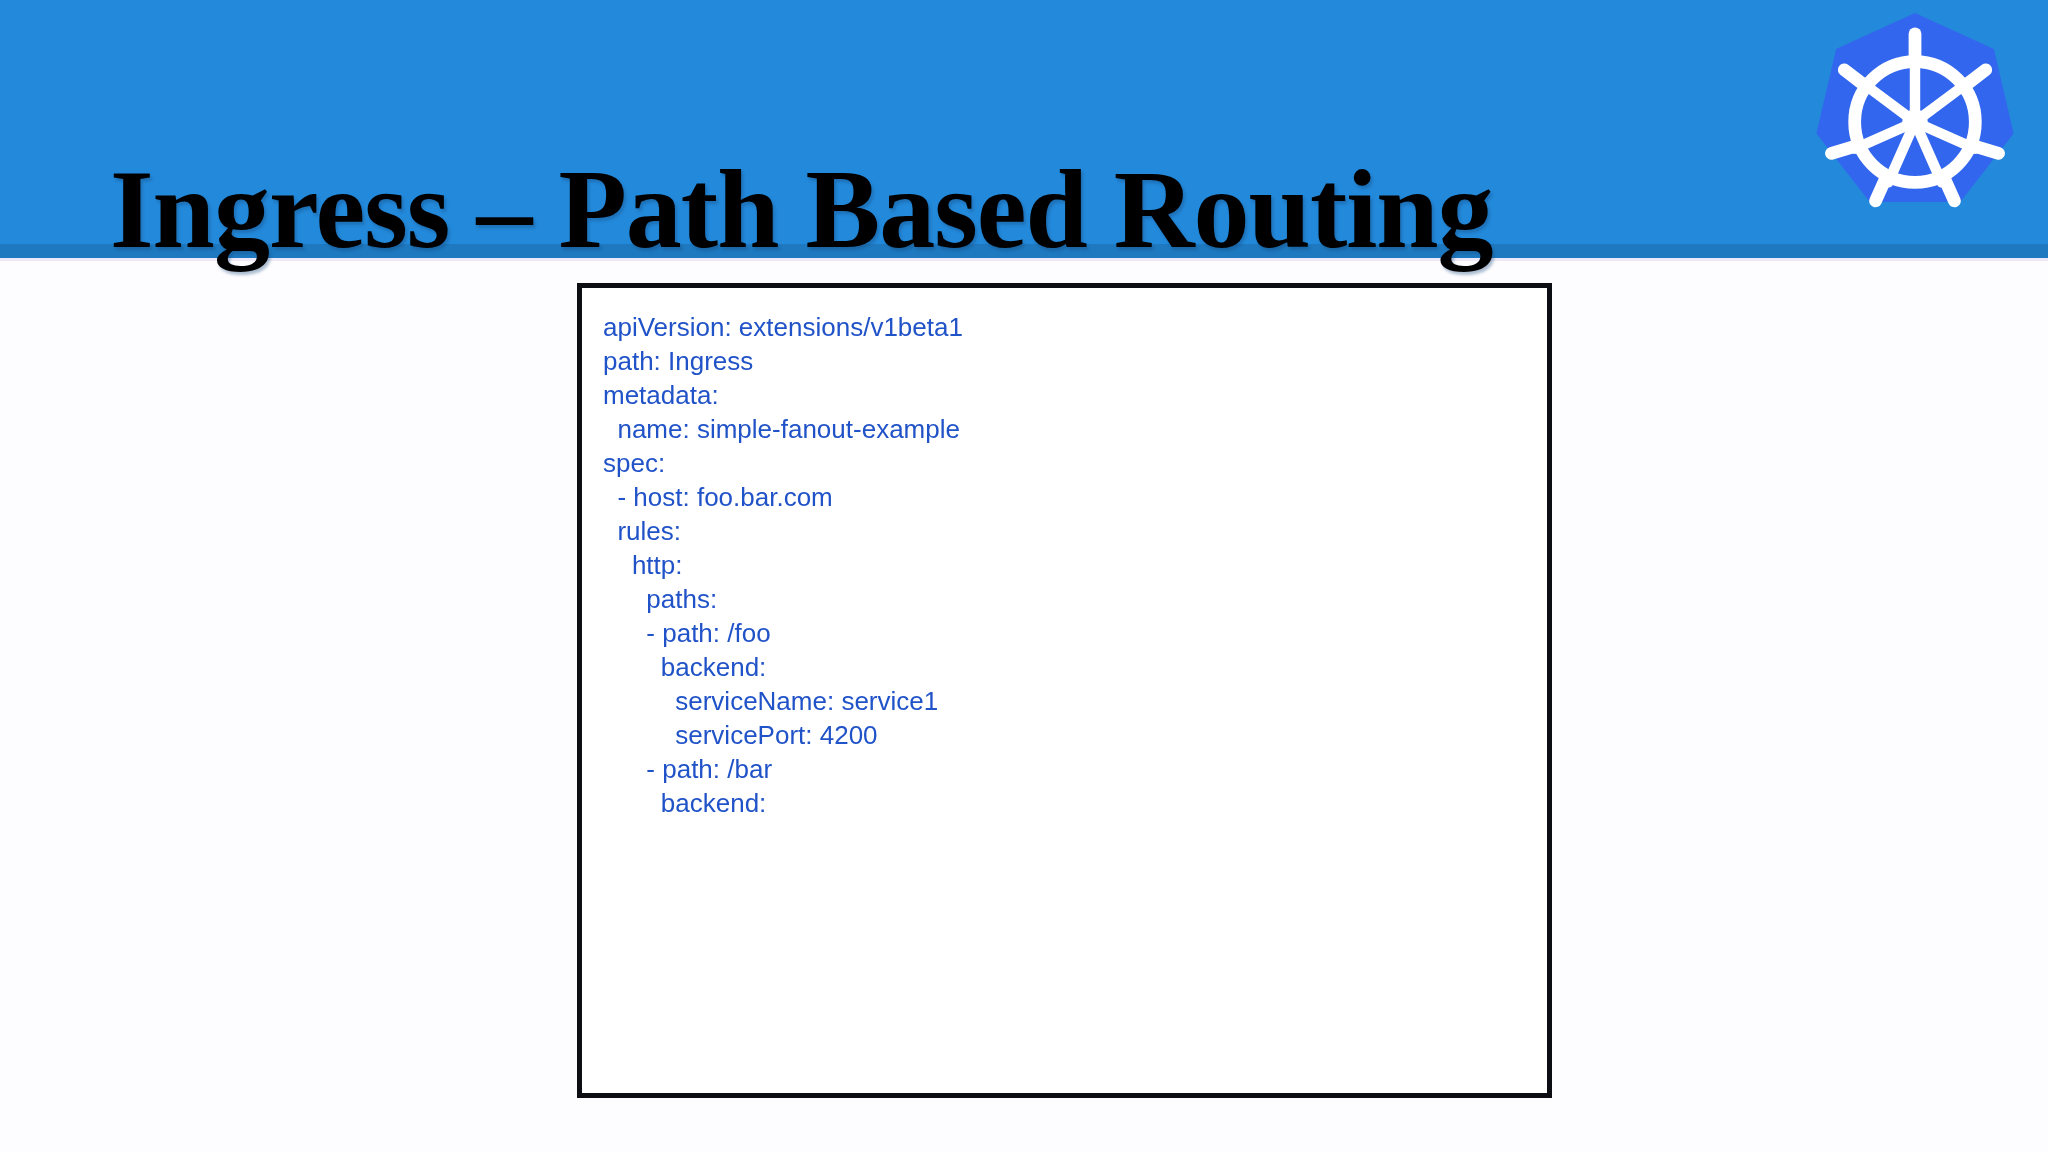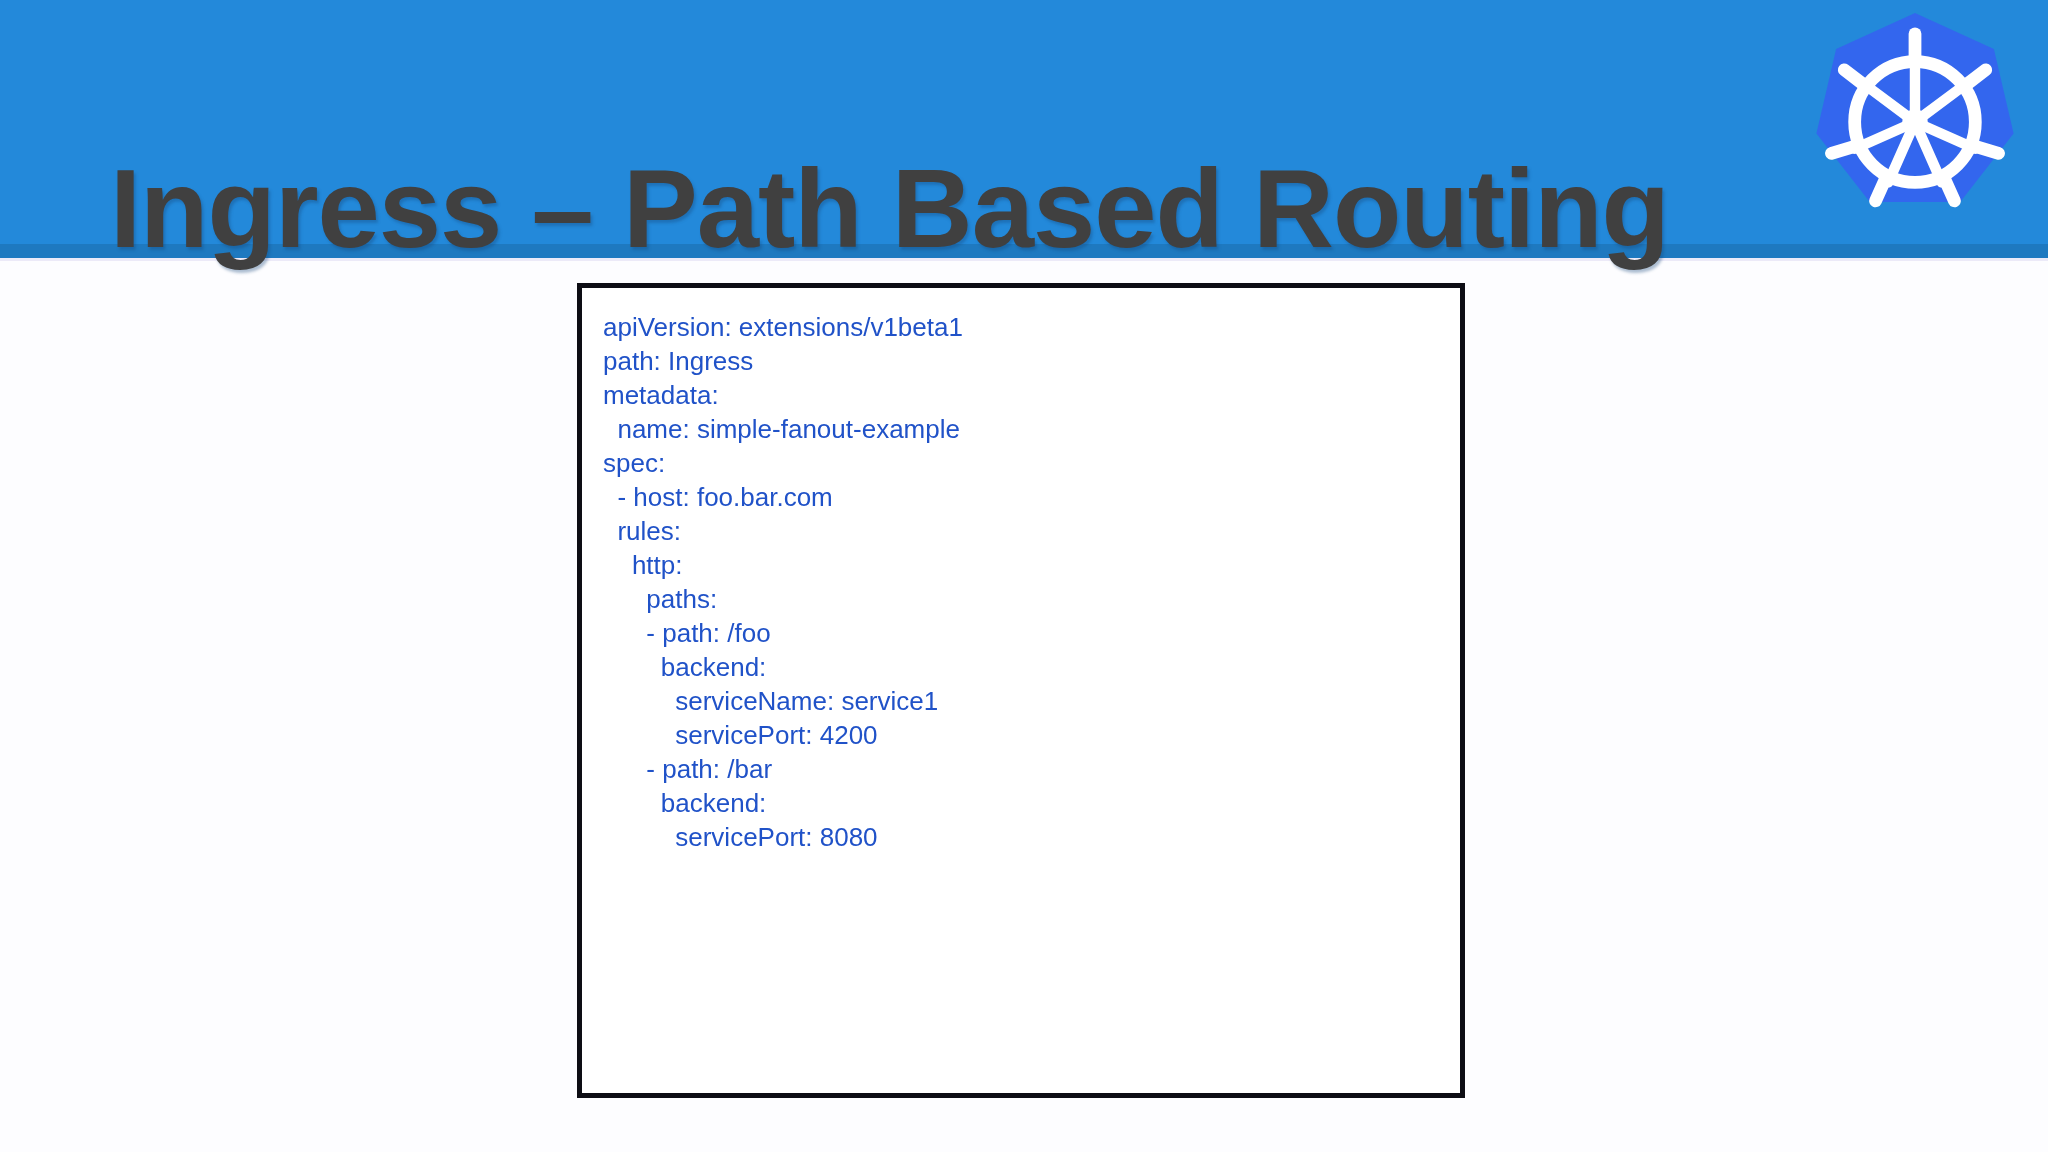--- a/index.html
+++ b/index.html
@@ -40,24 +40,25 @@
     height: 3px;
     background: #eceaf8;
   }
   .slide-title {
     position: absolute;
     left: 110px;
     top: 78px;
     font-size: 112px;
     line-height: 1.0;
     font-weight: bold;
-    color: #404040;
+    color: #000000;
     letter-spacing: -1px;
     white-space: nowrap;
     text-shadow: 2px 3px 3px rgba(20, 70, 120, 0.35);
+    font-family: Liberation Serif, serif;
   }
 
   
   .k8s-logo {
     position: absolute;
     left: 1795px;
     top: 6px;
     width: 240px;
     height: 232px;
   }
@@ -65,21 +66,21 @@
     display: block;
     width: 100%;
     height: 100%;
   }
 
   
   .code-box {
     position: absolute;
     left: 577px;
     top: 283px;
-    width: 888px;
+    width: 975px;
     height: 815px;
     background: #ffffff;
     border: 5px solid #0d0d14;
     box-sizing: border-box;
   }
   .code-lines {
     position: absolute;
     left: 21px;
     top: 22px;
     right: 6px;
@@ -140,15 +141,14 @@
     <div class="code-line">  - host: foo.bar.com</div>
     <div class="code-line">  rules:</div>
     <div class="code-line">    http:</div>
     <div class="code-line">      paths:</div>
     <div class="code-line">      - path: /foo</div>
     <div class="code-line">        backend:</div>
     <div class="code-line">          serviceName: service1</div>
     <div class="code-line">          servicePort: 4200</div>
     <div class="code-line">      - path: /bar</div>
     <div class="code-line">        backend:</div>
-    <div class="code-line">          servicePort: 8080</div>
   </div>
 </div>
 
 </body></html>

